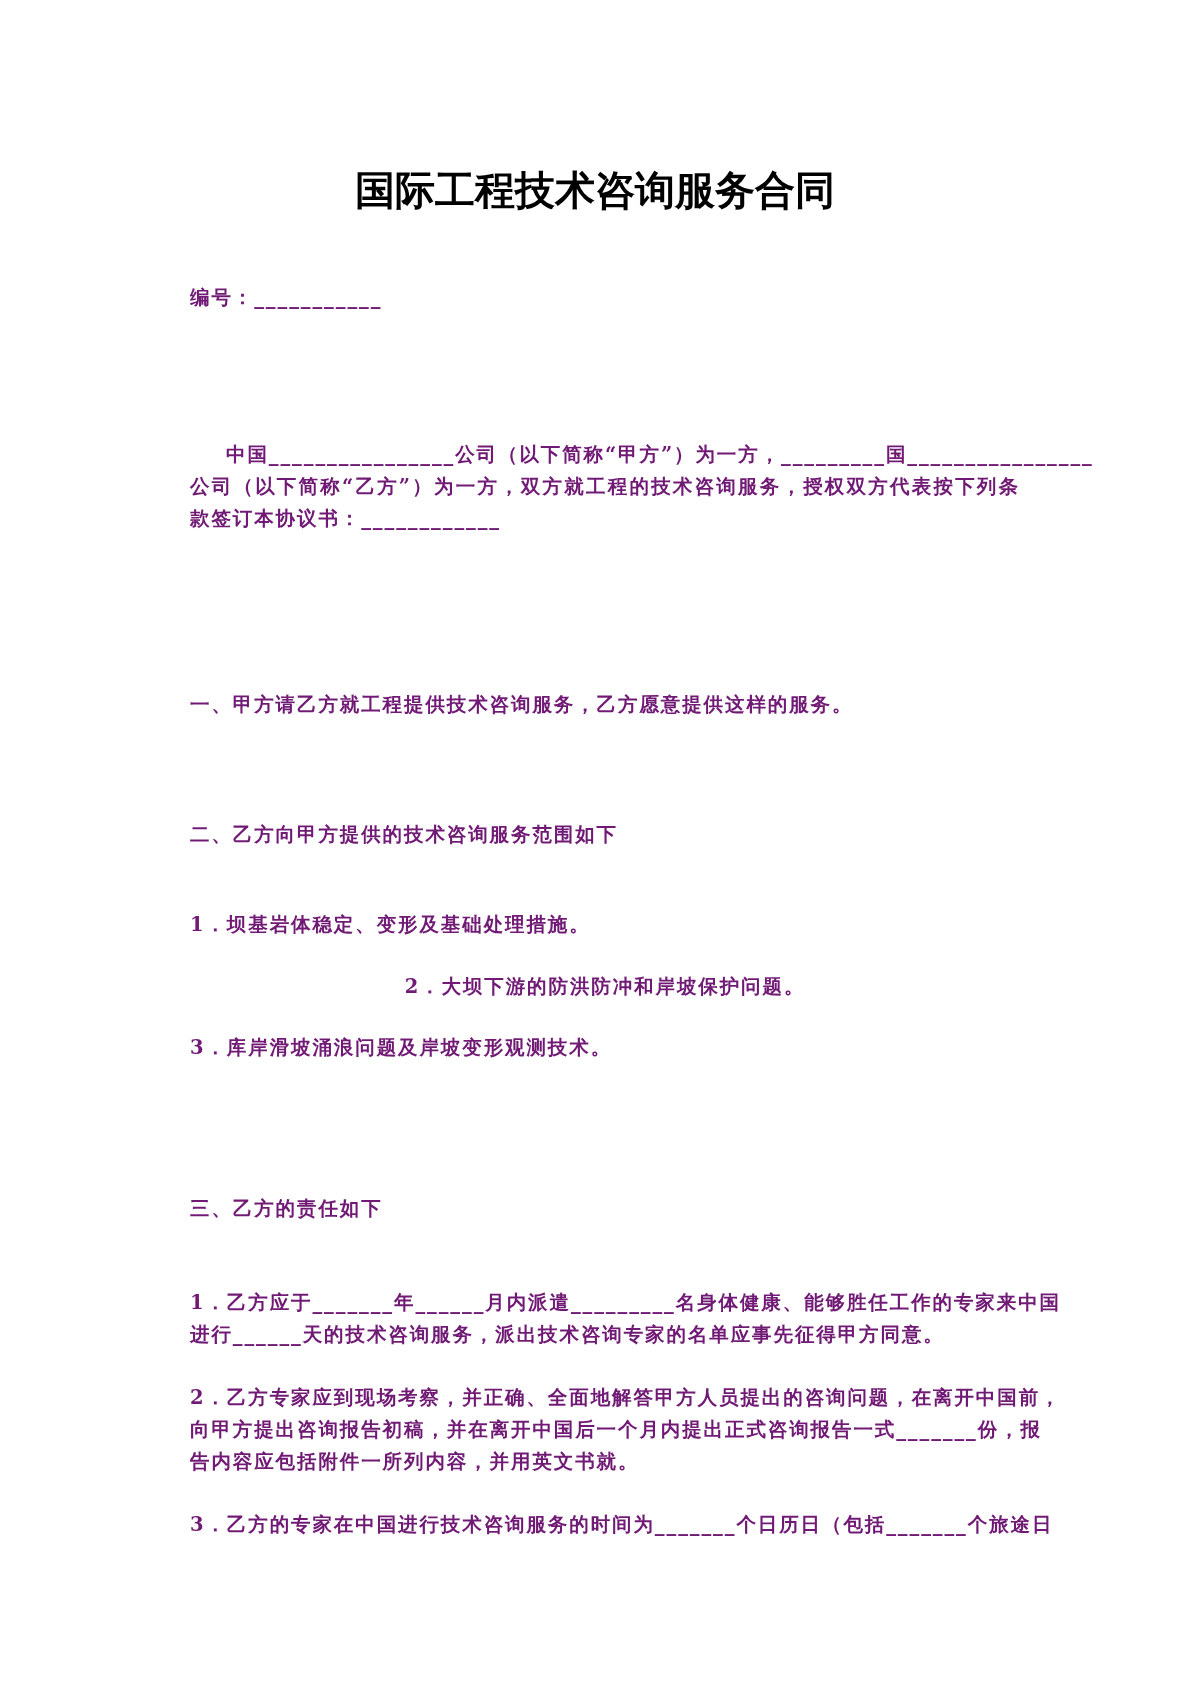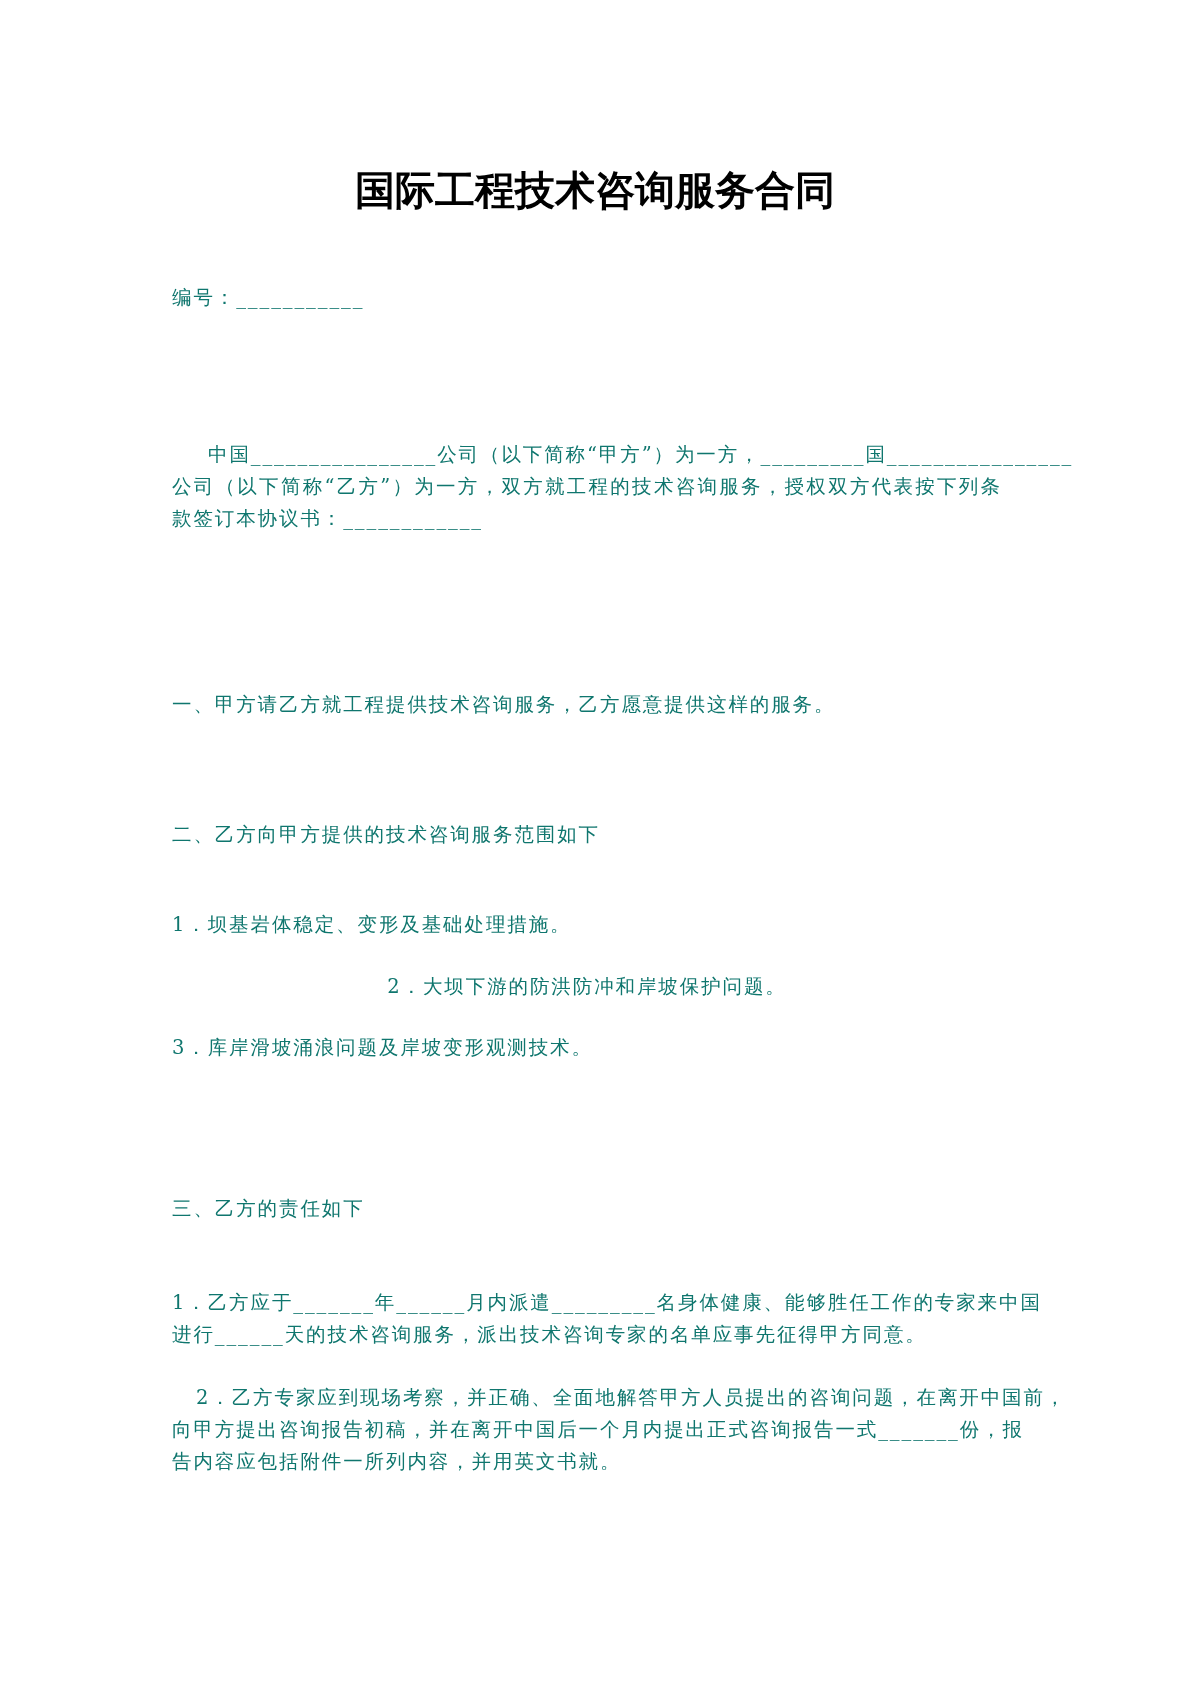--- a/index.html
+++ b/index.html
@@ -1,22 +1,22 @@
 <!DOCTYPE html>
 <html><head>
 <meta charset="utf-8">
 <style>
   html, body { margin: 0; padding: 0; background: #ffffff; }
   body { width: 1190px; height: 1683px; position: relative; overflow: hidden;
          font-family: "DejaVu Serif", "Liberation Serif", serif; color: #1a1a1a; }
   .page { position: absolute; left: 0; top: 0; width: 1022px; height: 1683px; background: #fff; }
   .title { position: absolute; left: 0; width: 1190px; top: 166px; text-align: center;
            font-size: 40px; font-weight: bold; line-height: 48px; color: #000; letter-spacing: 0px; }
-  .line { position: absolute; left: 172px; width: 830px; font-size: 19.5px; line-height: 32px;
-          white-space: nowrap; letter-spacing: 1.9px; color: #0f766e; }
+  .line { position: absolute; left: 190px; width: 830px; font-size: 19.5px; line-height: 32px;
+          white-space: nowrap; letter-spacing: 1.9px; color: #701a75; font-weight: bold; }
   .just { text-align: justify; text-align-last: justify; }
 </style>
 </head>
 <body>
 
 <div class="page">
   <div class="title">国际工程技术咨询服务合同</div>
 
   <div class="line" style="top:282px;">编号：___________</div>
 
@@ -29,17 +29,18 @@
   <div class="line" style="top:819px;">二、乙方向甲方提供的技术咨询服务范围如下</div>
   <div class="line" style="top:909px;">1．坝基岩体稳定、变形及基础处理措施。</div>
   <div class="line" style="top:971px;text-align:center;">2．大坝下游的防洪防冲和岸坡保护问题。</div>
   <div class="line" style="top:1032px;">3．库岸滑坡涌浪问题及岸坡变形观测技术。</div>
 
   <div class="line" style="top:1193px;">三、乙方的责任如下</div>
 
   <div class="line just" style="top:1287px;">1．乙方应于_______年______月内派遣_________名身体健康、能够胜任工作的专家来中国</div>
   <div class="line" style="top:1319px;">进行______天的技术咨询服务，派出技术咨询专家的名单应事先征得甲方同意。</div>
 
-  <div class="line just" style="top:1382px;margin-left:24px;">2．乙方专家应到现场考察，并正确、全面地解答甲方人员提出的咨询问题，在离开中国前，</div>
+  <div class="line just" style="top:1382px;">2．乙方专家应到现场考察，并正确、全面地解答甲方人员提出的咨询问题，在离开中国前，</div>
   <div class="line" style="top:1446px;">告内容应包括附件一所列内容，并用英文书就。</div>
   <div class="line just" style="top:1414px;">向甲方提出咨询报告初稿，并在离开中国后一个月内提出正式咨询报告一式_______份，报</div>
 
+  <div class="line just" style="top:1509px;">3．乙方的专家在中国进行技术咨询服务的时间为_______个日历日（包括_______个旅途日</div>
 </div>
 
 </body></html>

